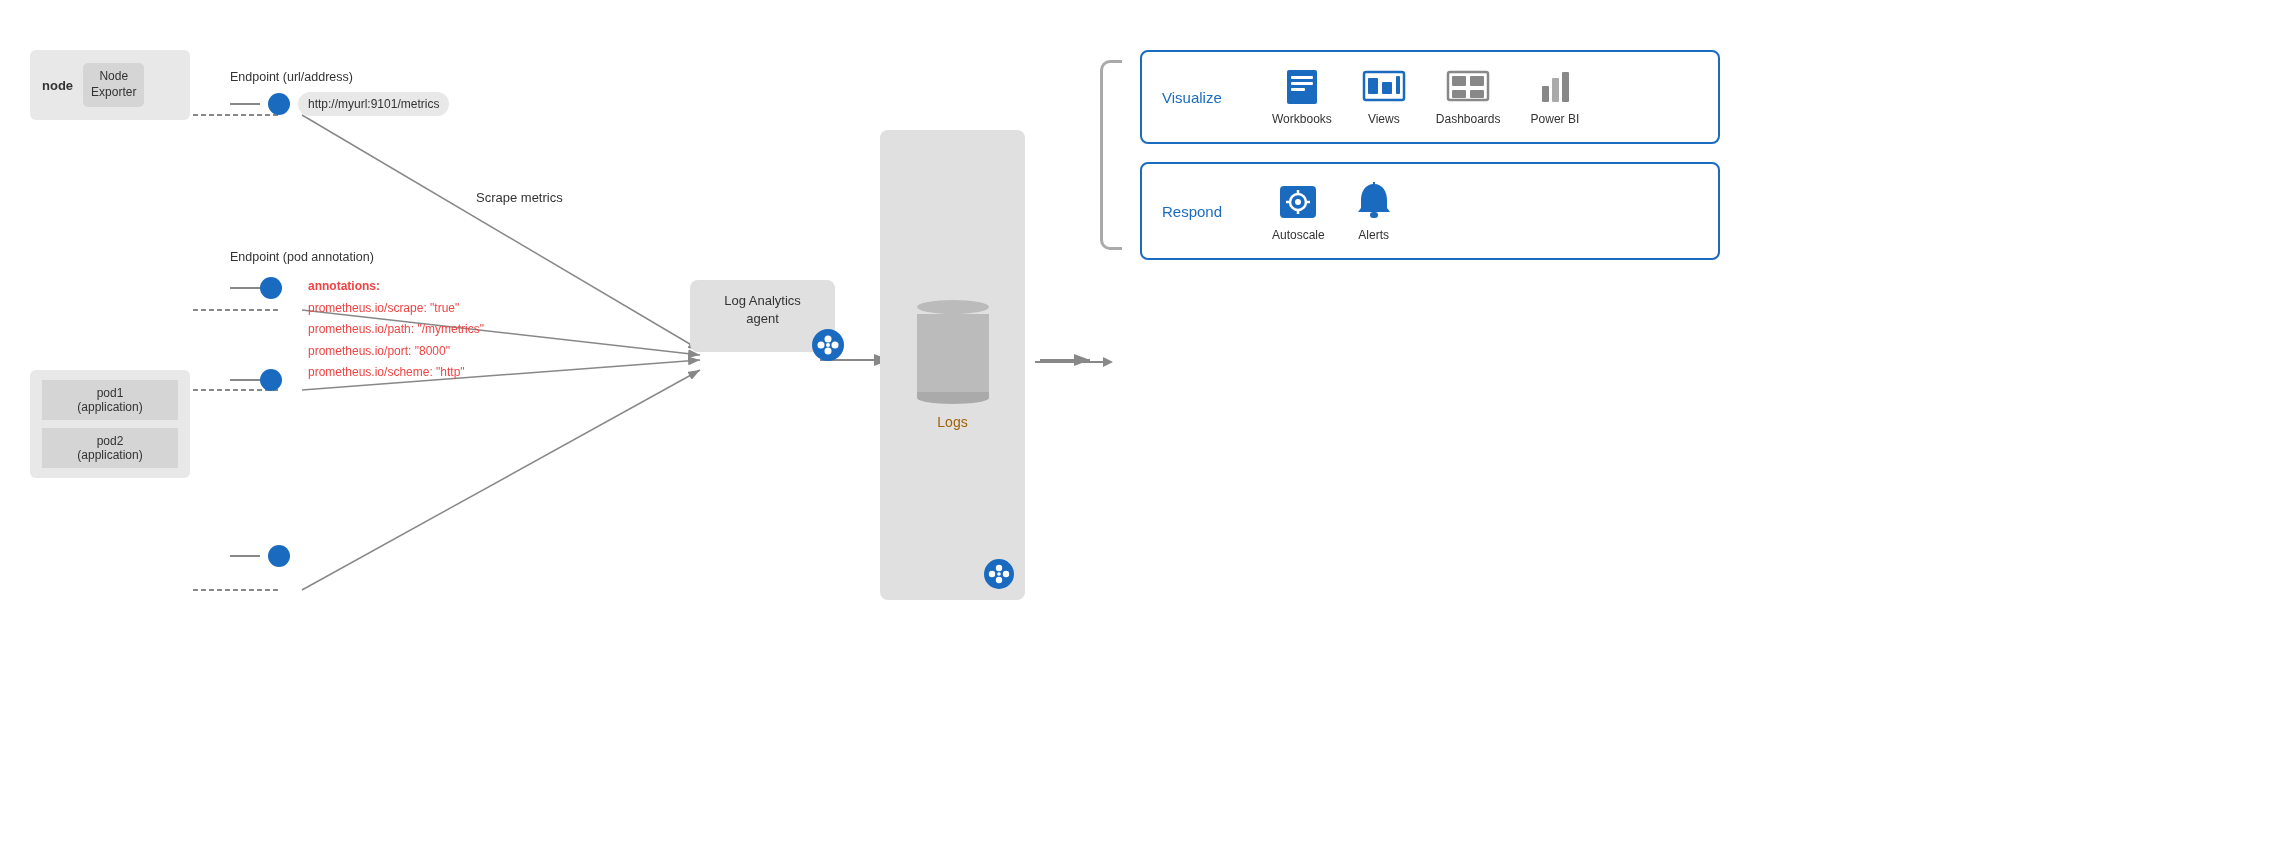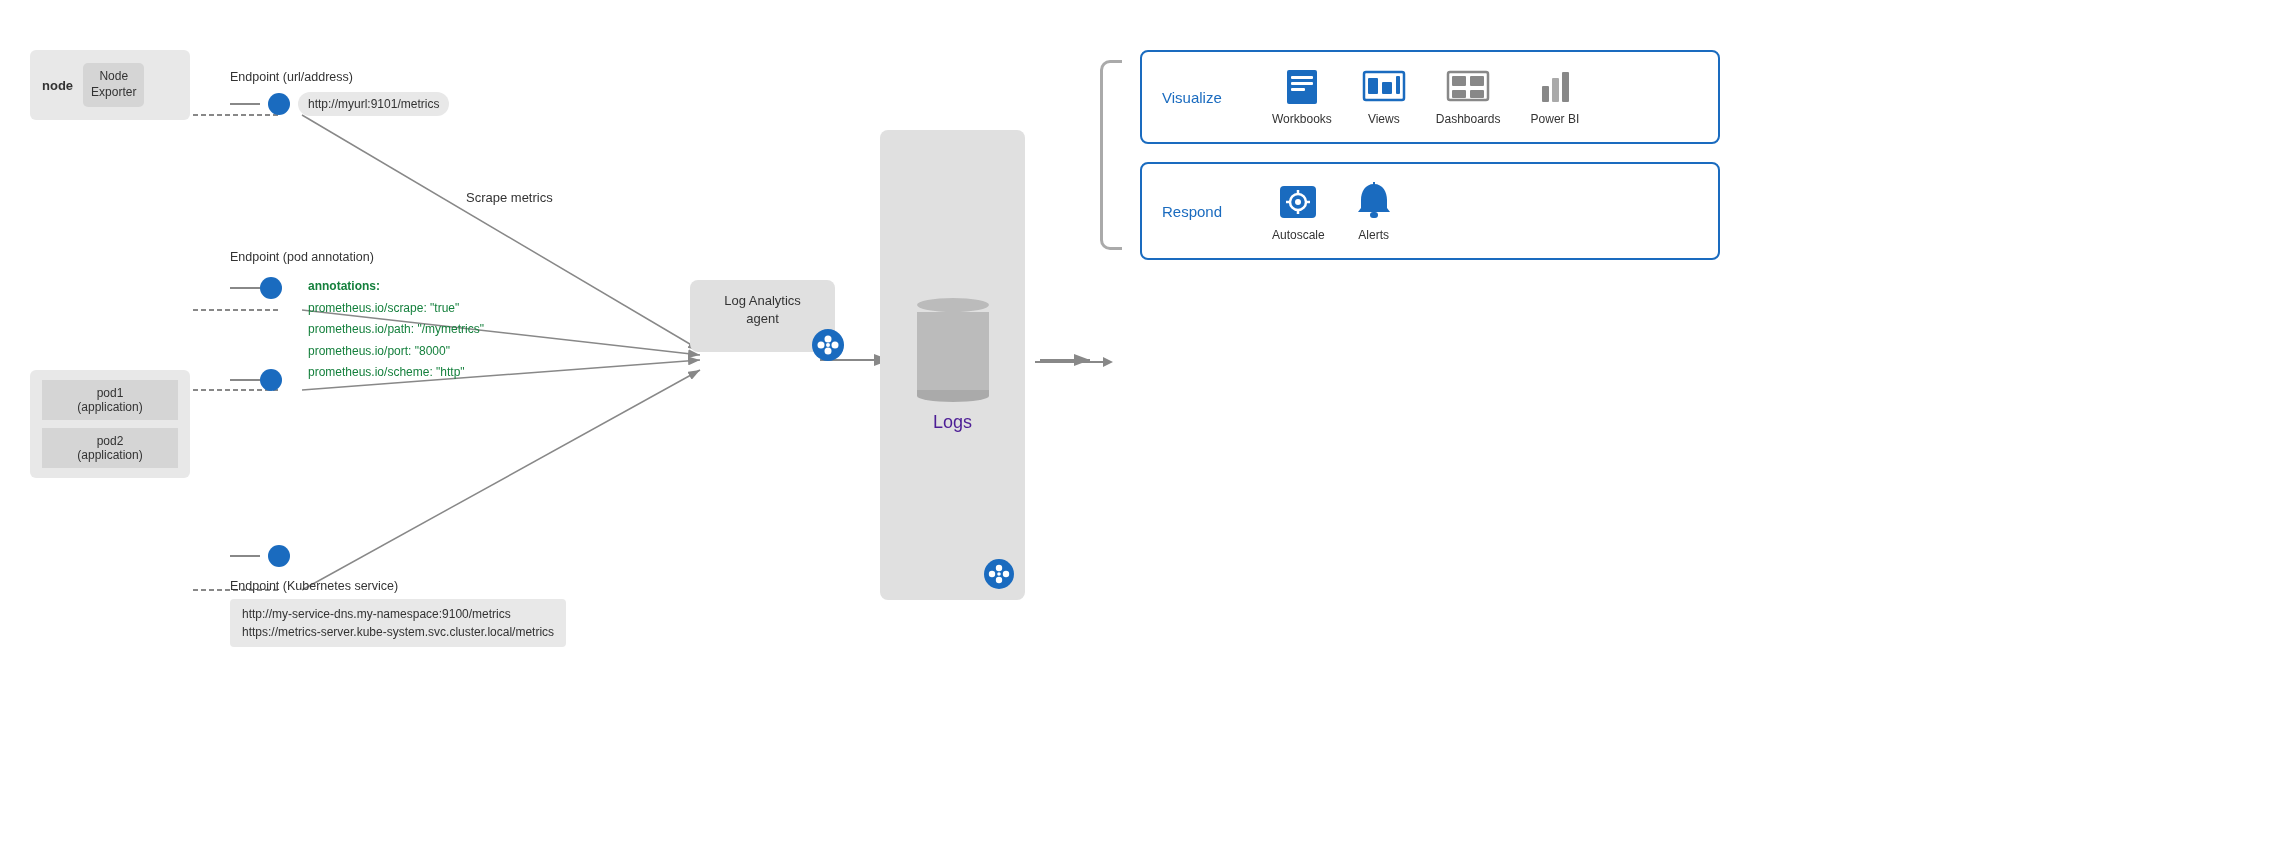--- a/index.html
+++ b/index.html
@@ -104,21 +104,21 @@
       border-radius: 12px;
       padding: 5px 10px;
       font-size: 12px;
       color: #333;
     }
 
     .annotations-box {
       background: transparent;
       padding: 4px 0 4px 8px;
       font-size: 12px;
-      color: #15803d;
+      color: #ef4444;
       line-height: 1.8;
     }
     .annotations-box .ann-title { font-weight: bold; }
 
     .insight-card {
       border: 2.5px solid #1a6bbf;
       border-radius: 8px;
       padding: 16px 20px;
       width: 580px;
       display: flex;
@@ -215,21 +215,21 @@
 
   <div style="position:absolute;left:230px;top:70px;">
     <div class="endpoint-label">Endpoint (url/address)</div>
     <div style="display:flex;align-items:center;gap:8px;margin-top:8px;">
       <div class="dash-line"></div>
       <div class="blue-dot"></div>
       <div class="endpoint-url-box">http://myurl:9101/metrics</div>
     </div>
   </div>
 
-  <div style="position:absolute;left:466px;top:190px;font-size:13px;color:#333;">Scrape metrics</div>
+  <div style="position:absolute;left:476px;top:190px;font-size:13px;color:#333;">Scrape metrics</div>
 
   <div style="position:absolute;left:230px;top:250px;">
     <div class="endpoint-label">Endpoint (pod annotation)</div>
     <div style="display:flex;align-items:flex-start;gap:8px;margin-top:8px;">
       <div style="display:flex;flex-direction:column;gap:70px;margin-top:5px;">
         <div style="display:flex;align-items:center;gap:0;">
           <div class="dash-line"></div>
           <div class="blue-dot"></div>
         </div>
         <div style="display:flex;align-items:center;gap:0;">
@@ -245,27 +245,20 @@
         <div>prometheus.io/scheme: "http"</div>
       </div>
     </div>
   </div>
 
   <div style="position:absolute;left:230px;top:545px;">
     <div style="display:flex;align-items:center;gap:8px;">
       <div class="dash-line"></div>
       <div class="blue-dot"></div>
     </div>
-    <div style="margin-top:12px;">
-      <div class="endpoint-label">Endpoint (Kubernetes service)</div>
-      <div style="margin-top:6px;background:#e8e8e8;border-radius:4px;padding:8px 12px;">
-        <div style="font-size:12px;color:#333;">http://my-service-dns.my-namespace:9100/metrics</div>
-        <div style="font-size:12px;color:#333;margin-top:4px;">https://metrics-server.kube-system.svc.cluster.local/metrics</div>
-      </div>
-    </div>
   </div>
 
   <div style="position:absolute;left:690px;top:280px;width:145px;text-align:center;">
     <div style="background:#e0e0e0;border-radius:8px;padding:12px 14px 24px 14px;position:relative;">
       <div style="font-size:13px;color:#333;line-height:1.4;">Log Analytics<br>agent</div>
 
       <div style="position:absolute;bottom:-10px;right:-10px;">
         <svg width="34" height="34" viewBox="0 0 34 34">
           <circle cx="17" cy="17" r="16" fill="#1a6bbf"></circle>
           <circle cx="10" cy="17" r="3.5" fill="white"></circle>
@@ -279,21 +272,21 @@
   </div>
 
   <div style="position:absolute;left:880px;top:130px;width:145px;">
     <div style="background:#e0e0e0;border-radius:8px;height:470px;display:flex;flex-direction:column;align-items:center;justify-content:center;position:relative;gap:10px;">
 
       <div>
         <div style="width:72px;height:14px;background:#bbb;border-radius:50%;margin-bottom:0;"></div>
         <div style="width:72px;height:78px;background:#bbb;"></div>
         <div style="width:72px;height:12px;background:#aaa;border-radius:0 0 50% 50%;"></div>
       </div>
-      <div style="font-size:18px;color:#4c1d95;">Logs</div>
+      <div style="font-size:14px;color:#a16207;">Logs</div>
 
       <div style="position:absolute;bottom:10px;right:10px;">
         <svg width="32" height="32" viewBox="0 0 32 32">
           <circle cx="16" cy="16" r="15" fill="#1a6bbf"></circle>
           <circle cx="9" cy="16" r="3.2" fill="white"></circle>
           <circle cx="16" cy="10" r="3.2" fill="white"></circle>
           <circle cx="23" cy="16" r="3.2" fill="white"></circle>
           <circle cx="16" cy="22" r="3.2" fill="white"></circle>
           <circle cx="16" cy="16" r="1.8" fill="white"></circle>
         </svg>

